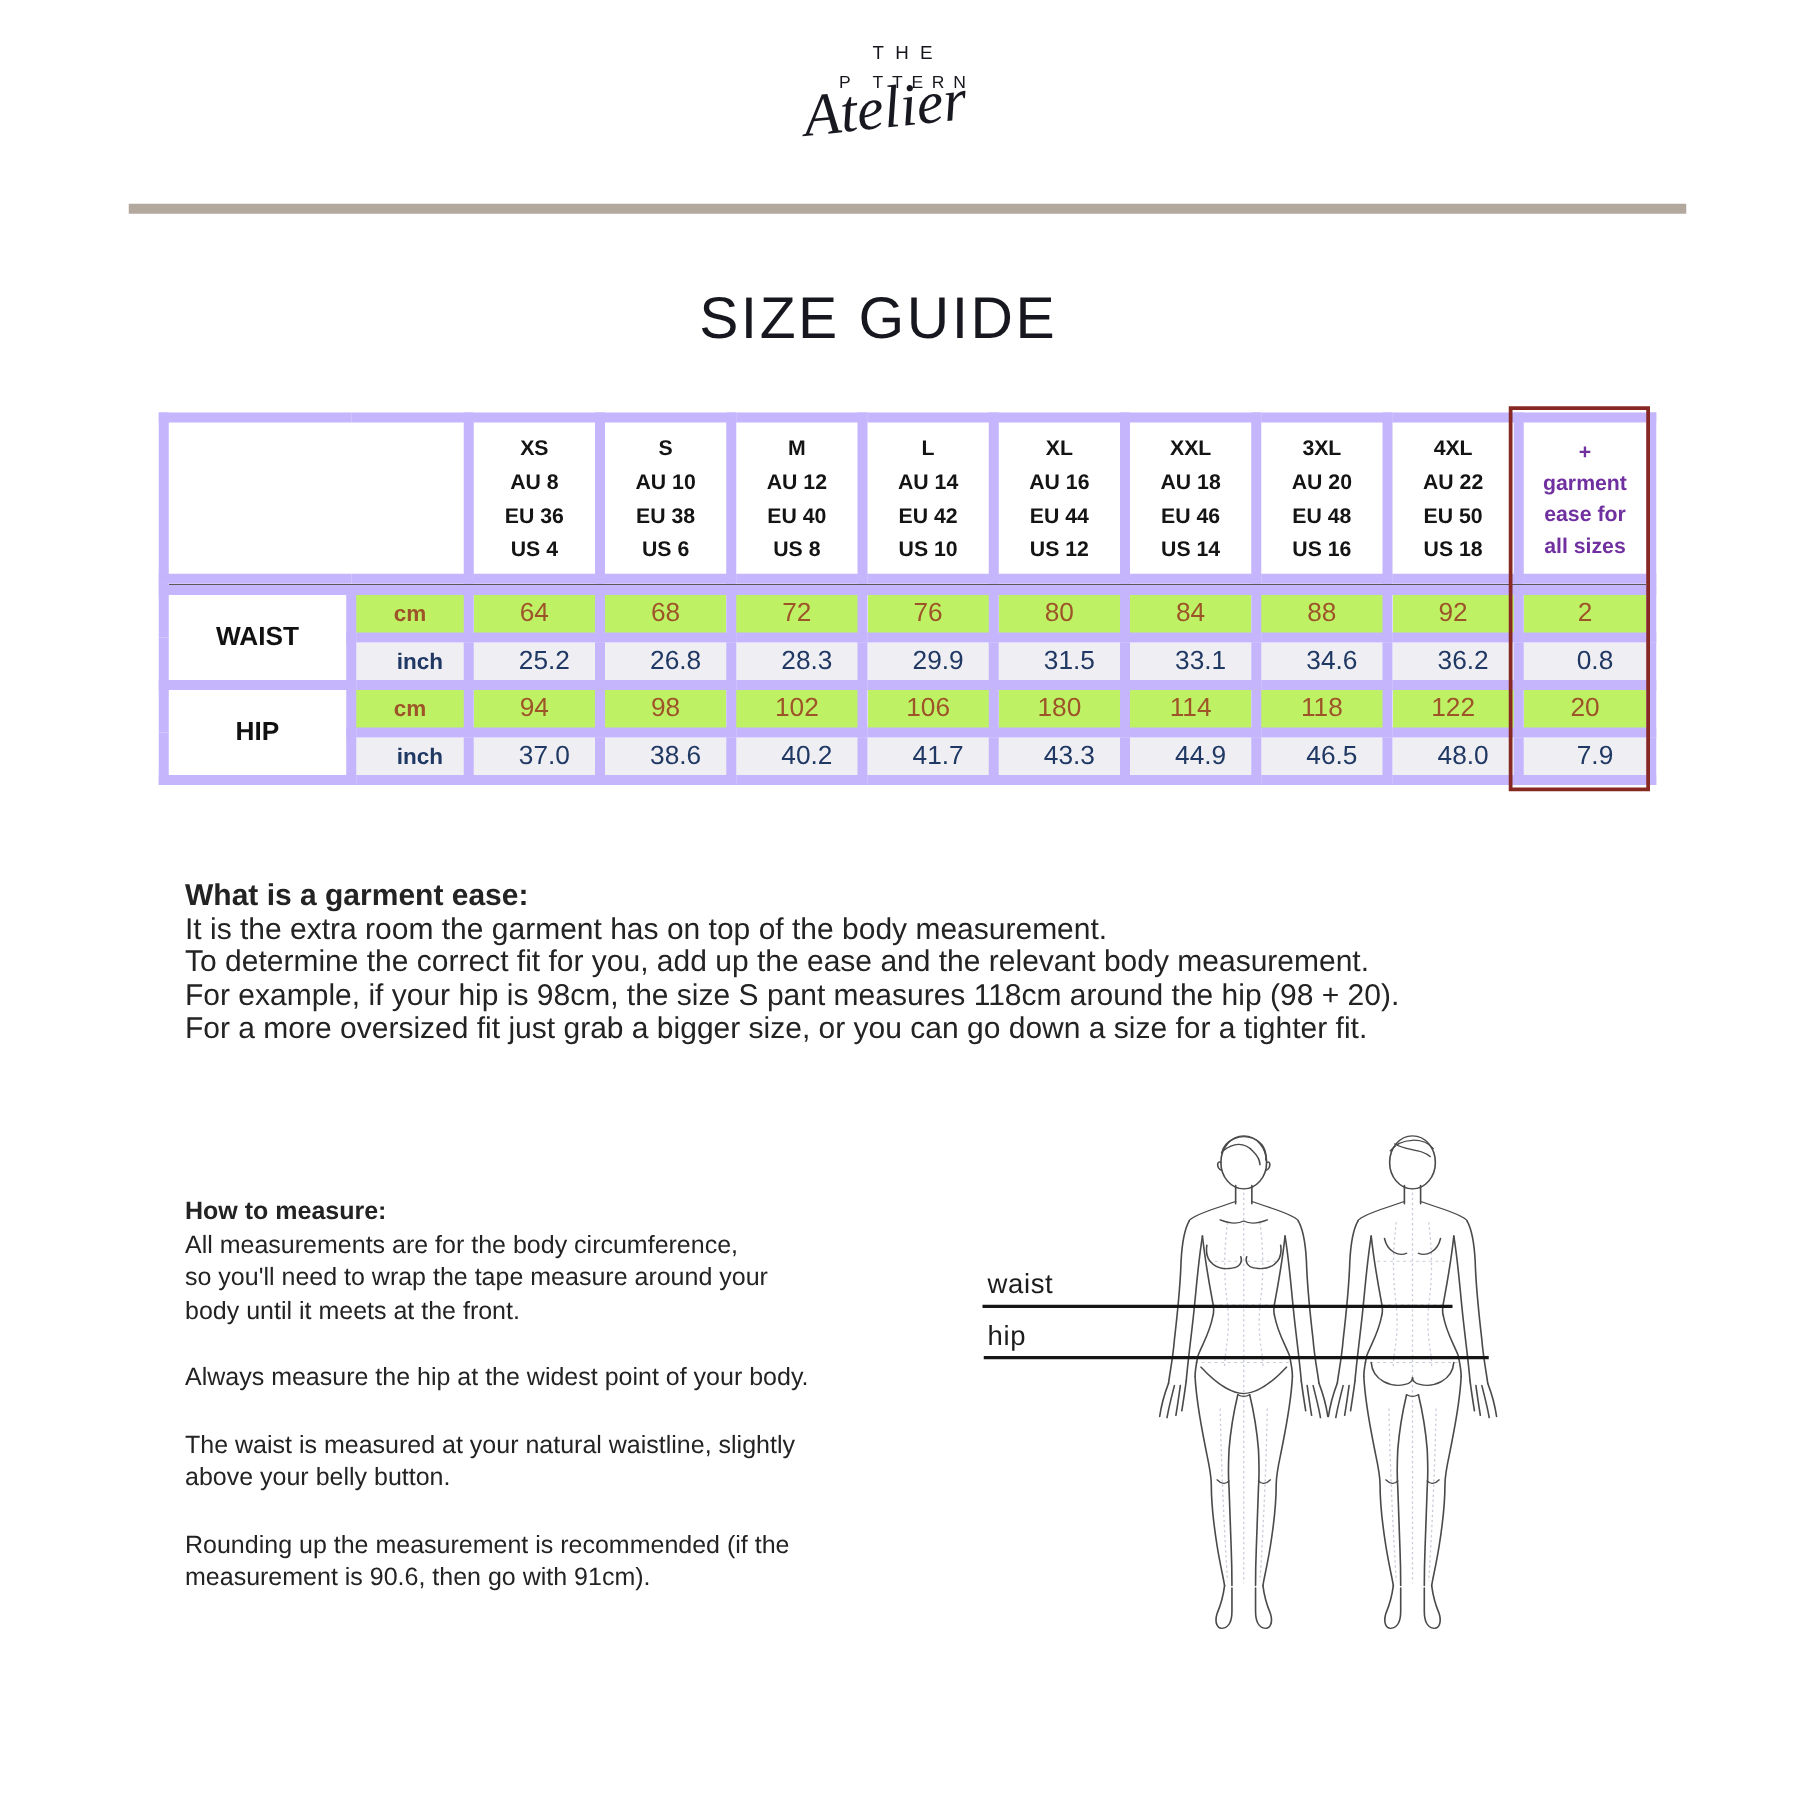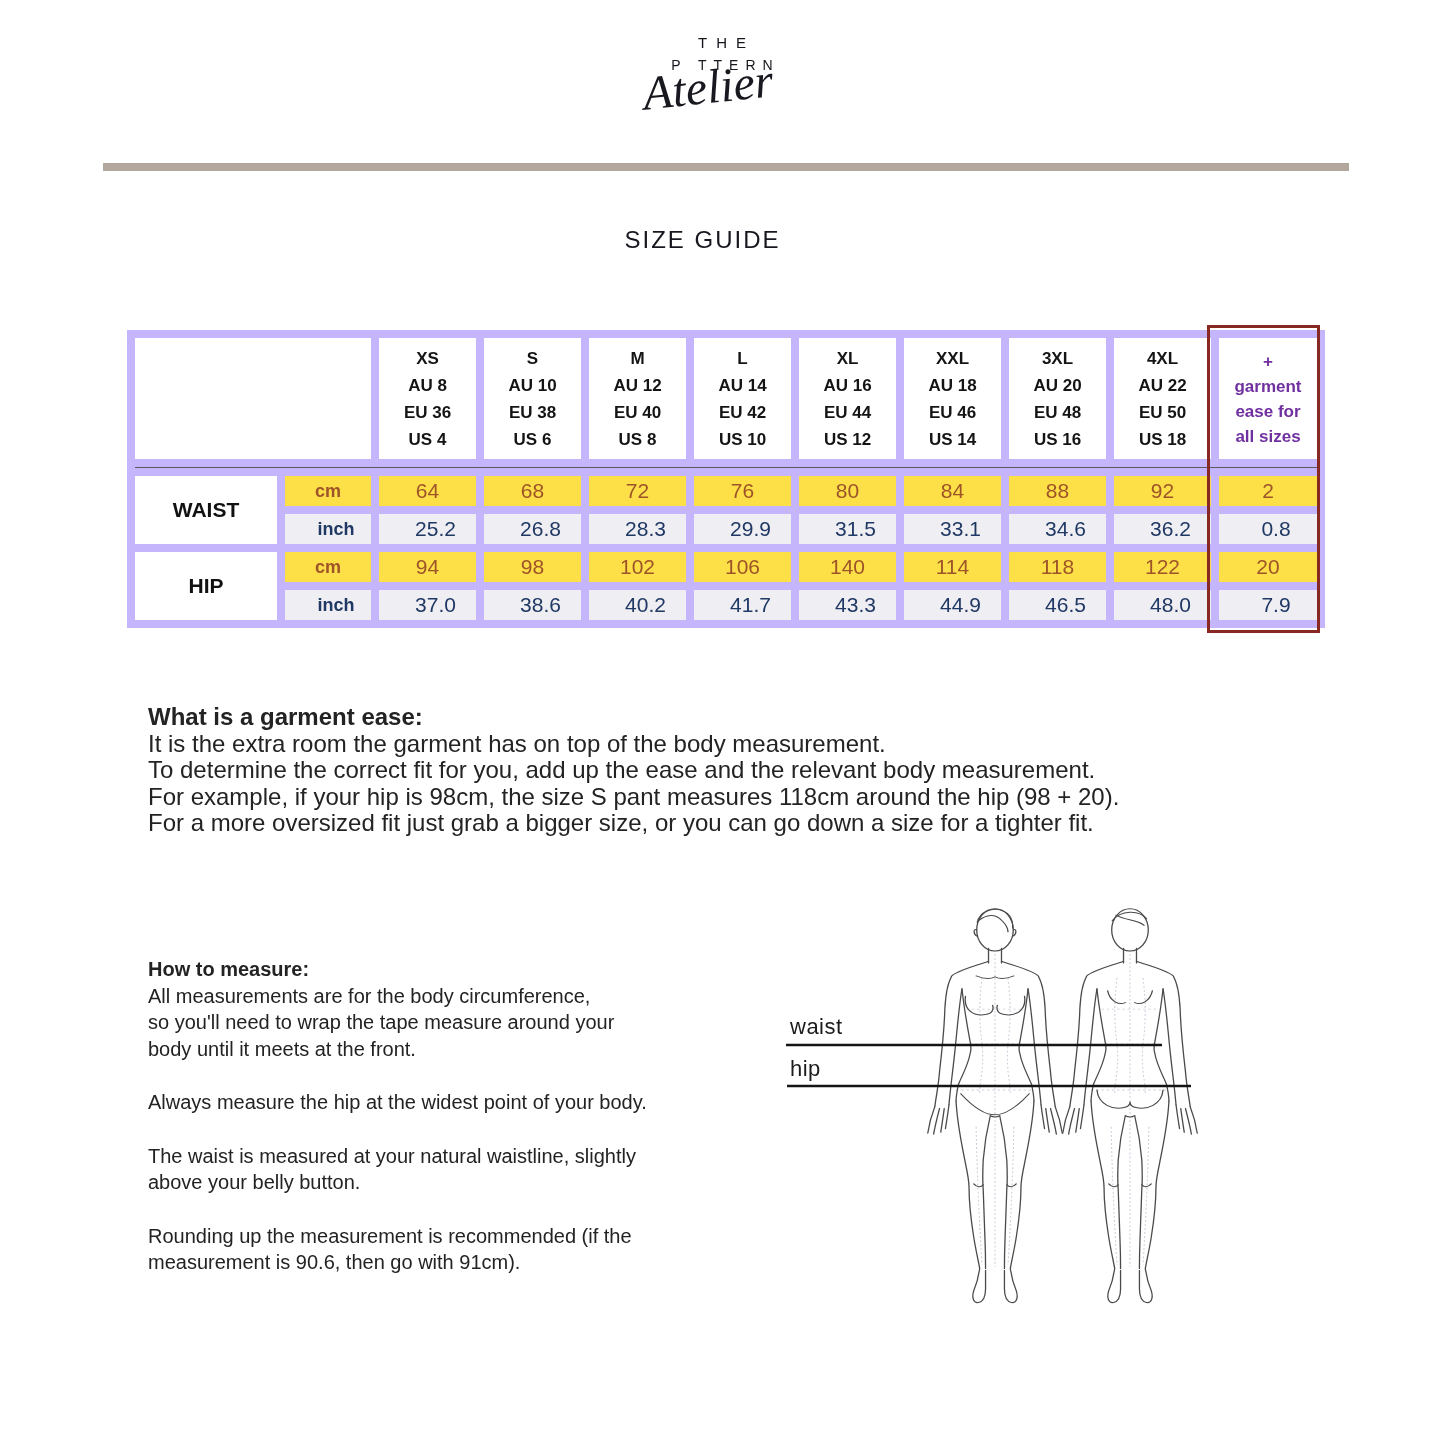--- a/index.html
+++ b/index.html
@@ -14,40 +14,40 @@
   
   .logo{position:absolute; left:582px; top:34px; width:280px; text-align:center; color:#16161d;}
   .logo-the{font-size:15px; letter-spacing:9px; padding-left:9px; font-weight:400;}
   .logo-pattern{font-size:14px; letter-spacing:7px; padding-left:7px; margin-top:6px; font-weight:400;}
   .logo-script{margin-top:-14px; font-family:"Liberation Serif", serif; font-style:italic;
                font-size:48px; font-weight:400; transform:translateX(-14px) rotate(-6deg); color:#181820;}
 
   .divider{position:absolute; left:103px; top:163px; width:1246px; height:8px; background:var(--divider);}
 
   .title{position:absolute; left:0; top:226px; width:1405px; text-align:center;
-         font-size:24px; font-weight:400; letter-spacing:2px; color:#17171f;}
+         font-size:47px; font-weight:400; letter-spacing:2px; color:#17171f;}
 
   
   .table-wrap{position:absolute; left:127px; top:330px; width:1190px;}
   table{border-collapse:collapse; table-layout:fixed; width:1190px;}
   th,td{border:8px solid #c4b5fd; text-align:center; vertical-align:middle; padding:0; overflow:hidden;}
   tr.header-row{height:129px;}
   th.corner{background:#fff;}
   th.size-col{font-size:17px; font-weight:700; line-height:27px; white-space:pre-line; color:#141414;}
   th.ease-head{color:var(--ease-text); line-height:25px;}
   tr.sep-row{height:9px;}
   td.sep{background:var(--sep); padding:0; height:9px;}
   tr.val-row{height:38px;}
   th.measure-label{font-size:21px; font-weight:700; background:#fff; color:#111;}
   td.unit{font-size:18px; font-weight:700;}
   td.val{font-size:21px; font-weight:400;}
   .cm{color:var(--cm);}
   .inch{color:var(--inch);}
   tr.inch-row td{background:var(--inch-bg);padding-left:16px;}
-  tr.cm-row td{background:#fde047;}
+  tr.cm-row td{background:#bef264;}
   .ease-outline{position:absolute; left:1080px; top:-5px; width:113px; height:308px;
                 border:3px solid var(--ease-border); pointer-events:none;}
 
   
   .ease-section{position:absolute; left:148px; top:704px; width:995px; font-size:24px; line-height:26.5px;}
   .measure-section{position:absolute; left:148px; top:956px; width:658px; font-size:20px; line-height:26.5px;}
   .sec-heading{font-weight:700;}
   .measure-section .para{white-space:pre-line; margin-bottom:27px;}
   .ease-section .para{margin:0;}
 
@@ -158,21 +158,21 @@
             <td class="val inch">36.2</td>
             <td class="val inch">0.8</td>
           </tr>
           <tr class="val-row cm-row">
             <th class="measure-label" rowspan="2">HIP</th>
             <td class="unit cm">cm</td>
             <td class="val cm">94</td>
             <td class="val cm">98</td>
             <td class="val cm">102</td>
             <td class="val cm">106</td>
-            <td class="val cm">140</td>
+            <td class="val cm">180</td>
             <td class="val cm">114</td>
             <td class="val cm">118</td>
             <td class="val cm">122</td>
             <td class="val cm">20</td>
           </tr>
           <tr class="val-row inch-row">
             <td class="unit inch">inch</td>
             <td class="val inch">37.0</td>
             <td class="val inch">38.6</td>
             <td class="val inch">40.2</td>

